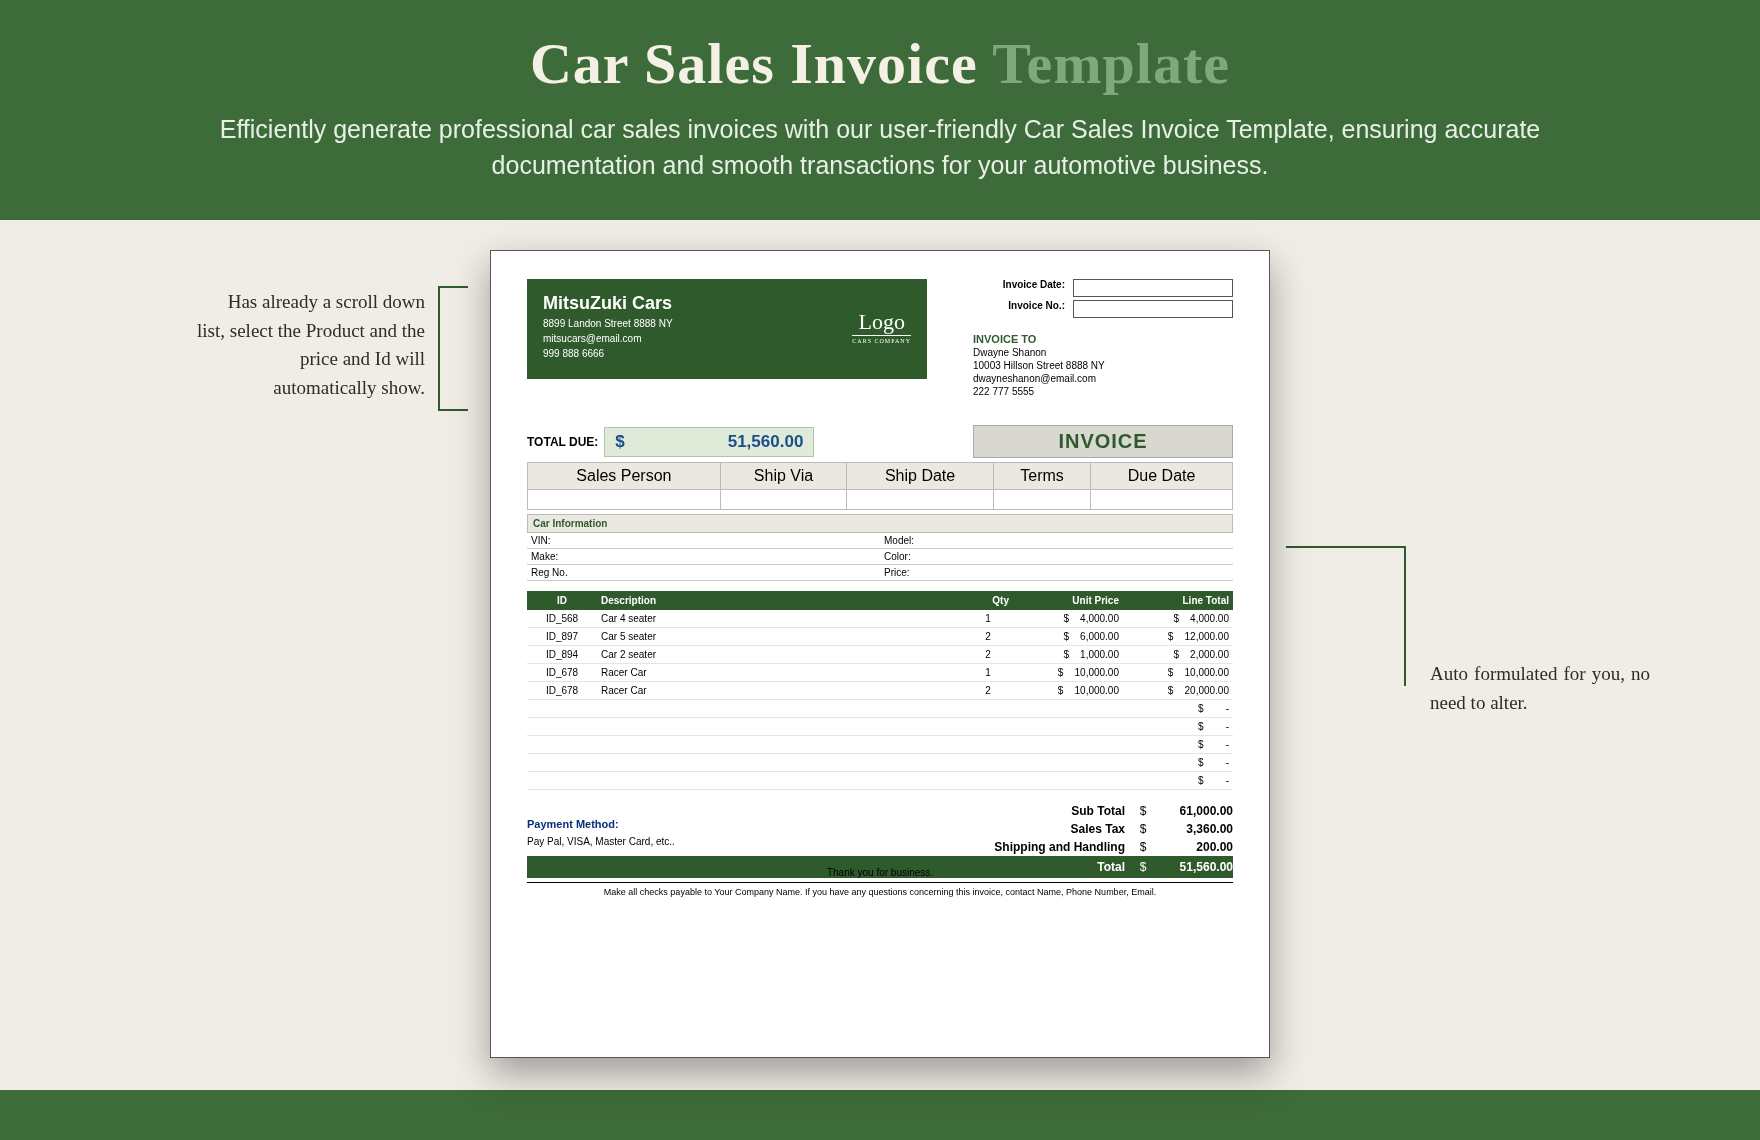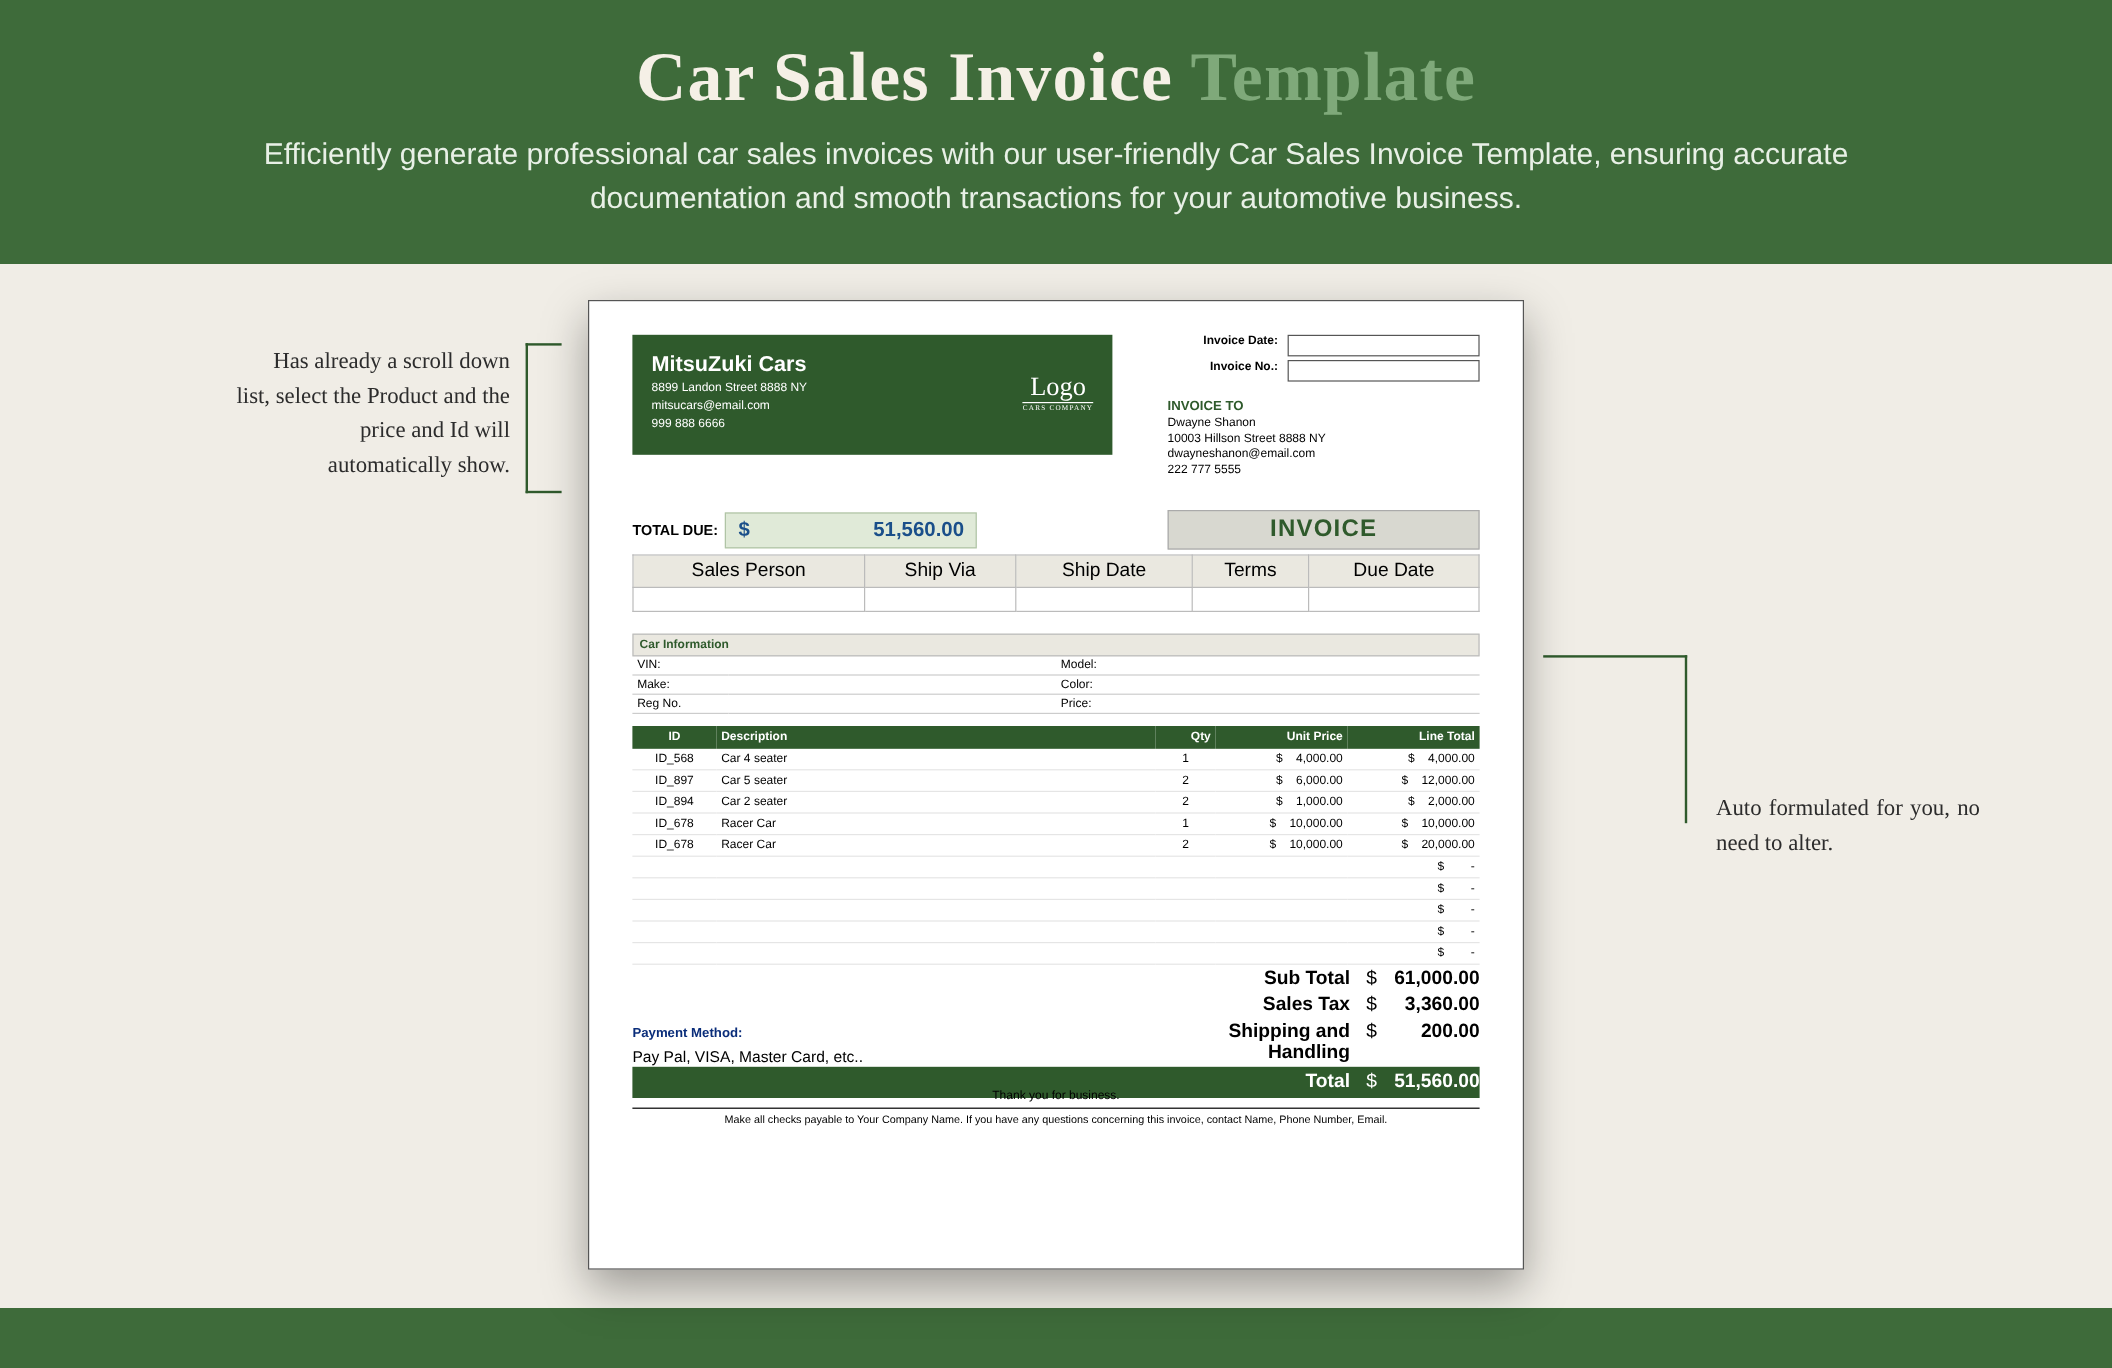--- a/index.html
+++ b/index.html
@@ -30,40 +30,40 @@
 .inv-to .h{color:#2f5a2c;font-weight:700;font-size:11px}
 .inv-to div{margin-top:2px}
 .clear{clear:both}
 .due-row{display:flex;margin-top:28px;align-items:center}
 .due-lbl{font-weight:700;font-size:12px;margin-right:6px}
 .due-val{background:#e0ead8;color:#1a4f8a;font-weight:700;font-size:17px;width:210px;padding:4px 10px;display:flex;justify-content:space-between;border:1px solid #b0c4a6}
 .inv-badge{margin-left:auto;background:#d8d8d0;color:#2f5a2c;font-weight:800;font-size:20px;width:260px;text-align:center;padding:4px 0;border:1px solid #aaa;letter-spacing:1px}
 .ship-tbl{width:100%;margin-top:4px;border-collapse:collapse;font-size:16px}
 .ship-tbl th{background:#eae8e0;border:1px solid #bbb;padding:4px;font-weight:400}
 .ship-tbl td{border:1px solid #bbb;height:20px}
-.car-info{margin-top:18px;font-size:10px}
+.car-info{margin-top:4px;font-size:10px}
 .car-info .hdr{background:#eae8e0;color:#2f5a2c;font-weight:700;padding:3px 5px;border:1px solid #bbb}
 .car-grid{display:grid;grid-template-columns:80px 1fr 80px 1fr;font-size:10px}
 .car-grid div{border-bottom:1px solid #ccc;padding:2px 0}
 .car-grid .lbl{padding-left:4px}
 .items{width:100%;border-collapse:collapse;margin-top:10px;font-size:10px}
 .items thead th{background:#2f5a2c;color:#fff;padding:4px;font-weight:700;text-align:left}
 .items thead th.r{text-align:right}
 .items thead th.c{text-align:center}
 .items tbody td{padding:3px 4px;border-bottom:1px solid #e5e5e5}
 .items tbody td.c{text-align:center}
 .items tbody td.r{text-align:right}
-.sum{margin-top:1px;font-size:16px}
+.sum{margin-top:12px;font-size:12px}
 .sum-row{display:flex;justify-content:flex-end;padding:2px 0}
 .sum-row .l{width:140px;text-align:right;font-weight:700;padding-right:8px}
 .sum-row .c{width:20px;text-align:center}
 .sum-row .v{width:80px;text-align:right;font-weight:700}
 .sum-row.total{background:#2f5a2c;color:#fff;padding:4px 0}
 .pay{color:#0a2d7a;font-weight:700;font-size:11px;margin-top:-60px}
-.pay-sub{font-size:13px;margin-top:6px}
+.pay-sub{font-size:10px;margin-top:6px}
 .ty{text-align:center;font-size:10px;margin-top:20px}
 .foot{text-align:center;font-size:9px;border-top:1px solid #000;margin-top:4px;padding-top:4px}
 </style>
 </head>
 <body>
 
 <div class="hero">
   <h1><span>Car Sales Invoice</span> <span class="accent">Template</span></h1>
   <p>Efficiently generate professional car sales invoices with our user-friendly Car Sales Invoice Template, ensuring accurate documentation and smooth transactions for your automotive business.</p>
 </div>

